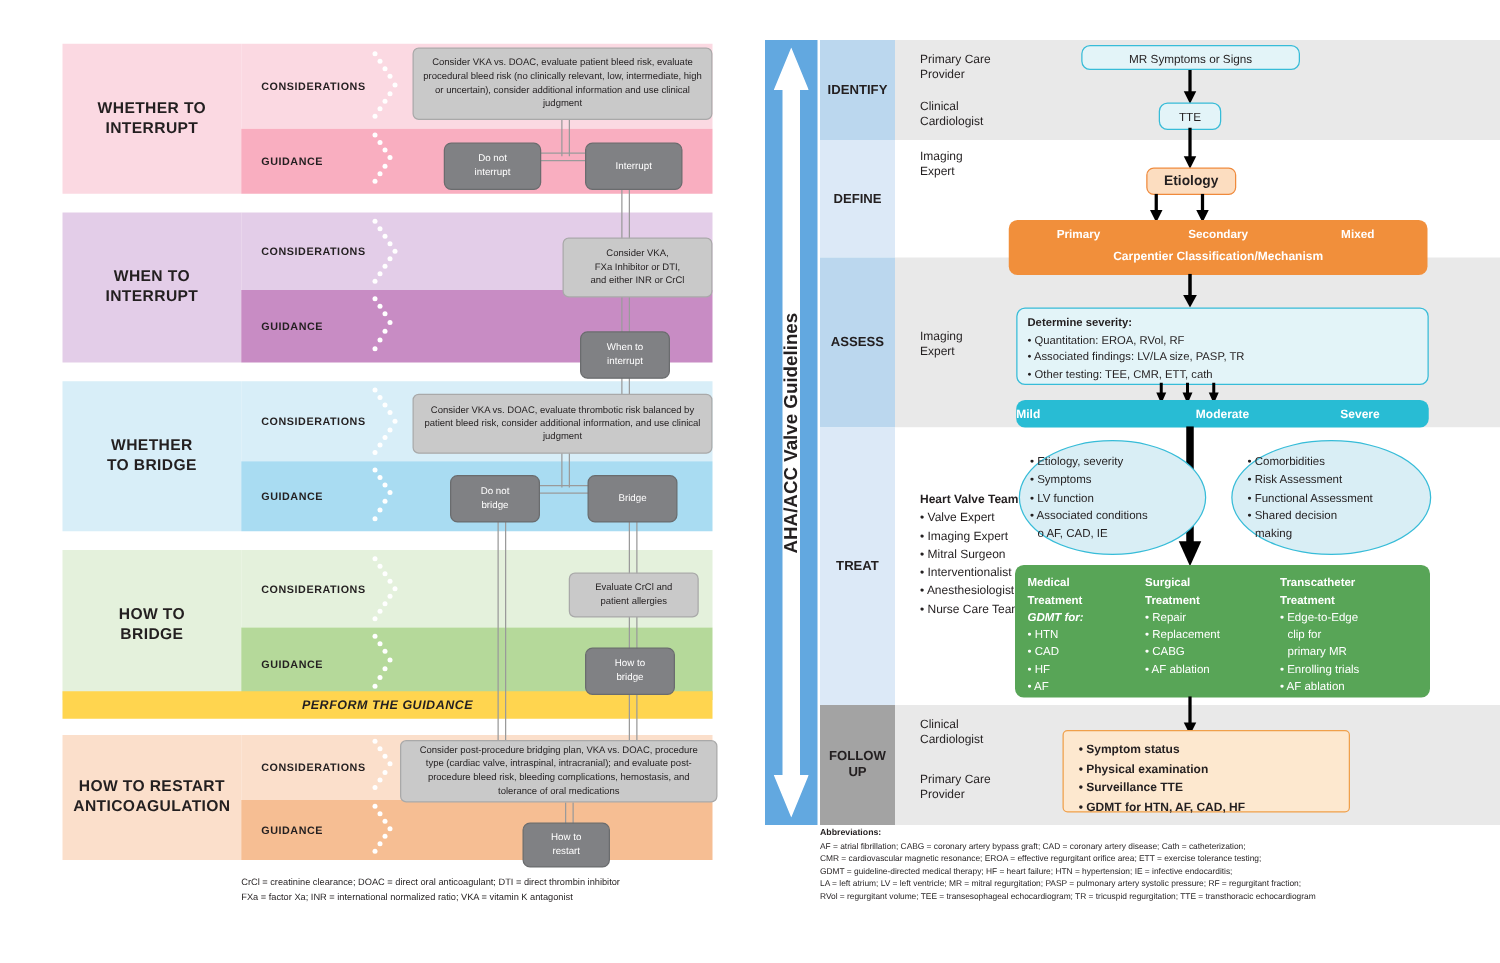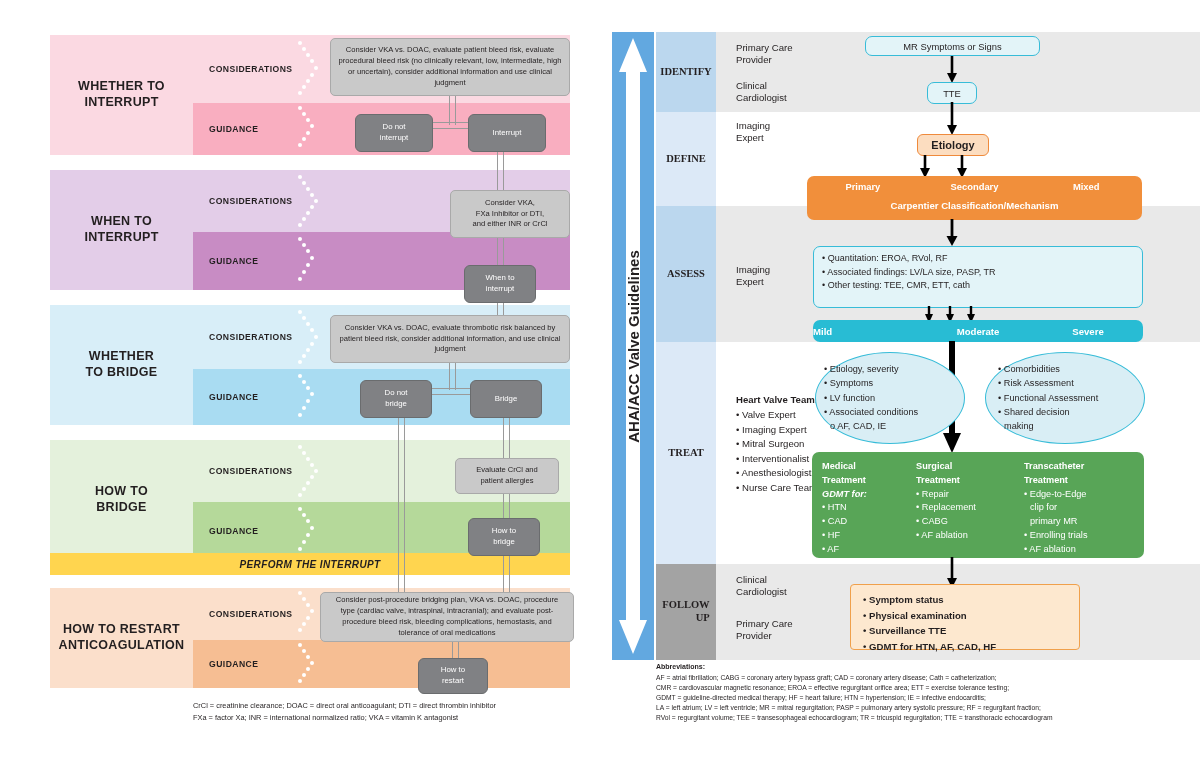--- a/index.html
+++ b/index.html
@@ -42,22 +42,22 @@
   #right-panel{left:600px;top:0;width:600px;height:770px;}
 
   #guide-band{position:absolute;left:12px;top:32px;width:42px;height:628px;background:#62a8e0;}
   #guide-arrow{position:absolute;left:19px;top:38px;width:28px;height:616px;}
   #guide-text{position:absolute;left:12px;top:32px;width:42px;height:628px;
               display:flex;align-items:center;justify-content:center;}
   #guide-text span{transform:rotate(-90deg);white-space:nowrap;font-weight:bold;font-size:15px;color:#231f20;}
 
   .rrow{position:absolute;left:56px;width:544px;}
   .rstage{position:absolute;left:0;top:0;width:60px;height:100%;
-          display:flex;align-items:center;justify-content:center;text-align:right;
-          font-weight:bold;font-size:10.5px;line-height:1.2;color:#231f20;font-family:Liberation Serif, serif;}
+          display:flex;align-items:center;justify-content:center;text-align:center;
+          font-weight:bold;font-size:10.5px;line-height:1.2;color:#231f20;}
   .rbody{position:absolute;left:60px;top:0;right:0;height:100%;}
   .roles{position:absolute;left:20px;font-size:9.6px;line-height:1.25;color:#231f20;}
 
   .team-title{font-weight:bold;font-size:9.6px;margin-bottom:3px;}
   .team li{font-size:9.6px;line-height:1.52;list-style:none;}
   .team ul{margin:0;padding:0;}
   .team li:before{content:"• ";}
 
   .cyanbox{position:absolute;background:#e3f4f8;border:1.4px solid #37bcd8;border-radius:7px;
            display:flex;align-items:center;justify-content:center;text-align:center;
@@ -239,21 +239,21 @@
               <circle cx="11" cy="16" r="2"></circle>
               <circle cx="15" cy="23" r="2"></circle>
               <circle cx="11" cy="30" r="2"></circle>
               <circle cx="7" cy="37" r="2"></circle>
               <circle cx="3" cy="44" r="2"></circle>
             </g>
         </svg>
       </div>
     </div>
   </div>
-  <div class="perform" style="left:50px;top:553px;width:520px;height:22px;">PERFORM THE INTERRUPT</div>
+  <div class="perform" style="left:50px;top:553px;width:520px;height:22px;">PERFORM THE GUIDANCE</div>
 
   <div class="lgroup" style="top:588px;height:100px;">
     <div class="ltitle" style="background:#fbdfcb;">
       <div><span>HOW TO RESTART</span><br>
            <span>ANTICOAGULATION</span></div>
     </div>
     <div class="lrows">
       <div class="lrow" style="top:0;height:52px;background:#fbdfcb;">
         <div class="lrow-label">CONSIDERATIONS</div>
         <svg class="chev" height="48" viewBox="0 0 26 48">
@@ -443,20 +443,21 @@
       <div style="flex:1;text-align:center;">Mixed</div>
     </div>
     <div style="position:absolute;left:0;top:24px;width:100%;text-align:center;font-size:9.6px;">Carpentier Classification/Mechanism</div>
   </div>
   <svg class="blkarrow" style="left:345px;top:219px;width:14px;height:28px;" viewBox="0 0 14 28">
     <line x1="7" y1="0" x2="7" y2="18" stroke="#000" stroke-width="2.8"></line>
       <polygon points="7,27 1.5,17 12.5,17" fill="#000"></polygon>
   </svg>
 
   <div class="cyanlist" style="left:213px;top:246px;width:330px;height:62px;">
+    <div style="font-weight:bold;">Determine severity:</div>
     <div>• Quantitation: EROA, RVol, RF</div>
     <div>• Associated findings: LV/LA size, PASP, TR</div>
     <div>• Other testing: TEE, CMR, ETT, cath</div>
   </div>
   <svg class="blkarrow" style="left:322px;top:306px;width:60px;height:18px;" viewBox="0 0 60 18">
     <g fill="#000" stroke="#000">
       <line x1="7" y1="0" x2="7" y2="9" stroke-width="2.4"></line>
         <polygon points="7,17 3,8 11,8" stroke="none"></polygon>
       <line x1="28" y1="0" x2="28" y2="9" stroke-width="2.4"></line>
         <polygon points="28,17 24,8 32,8" stroke="none"></polygon>

